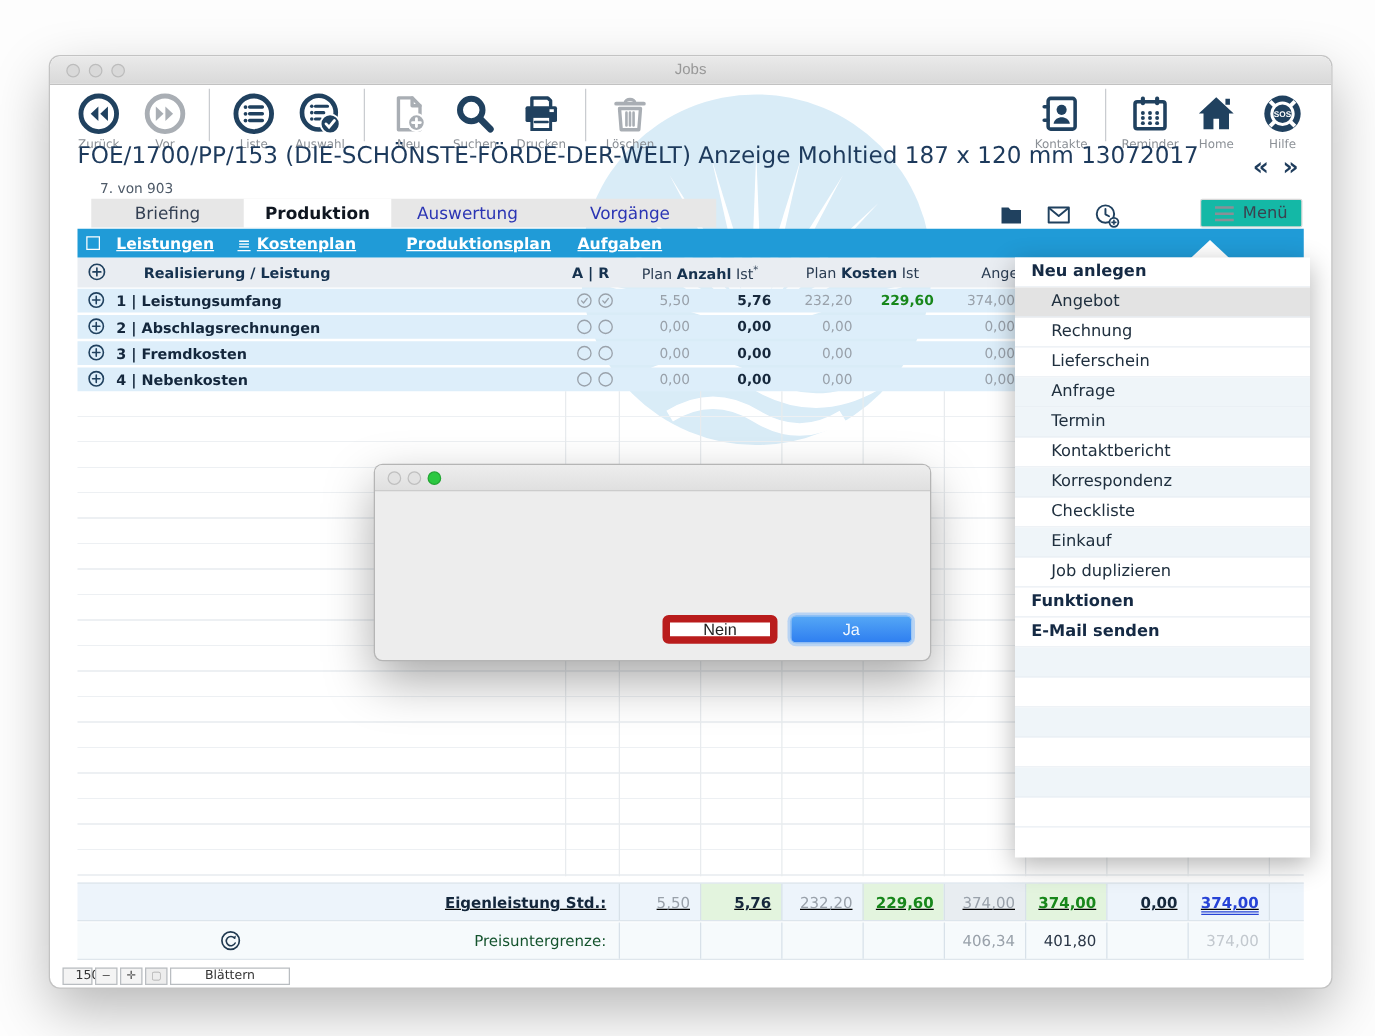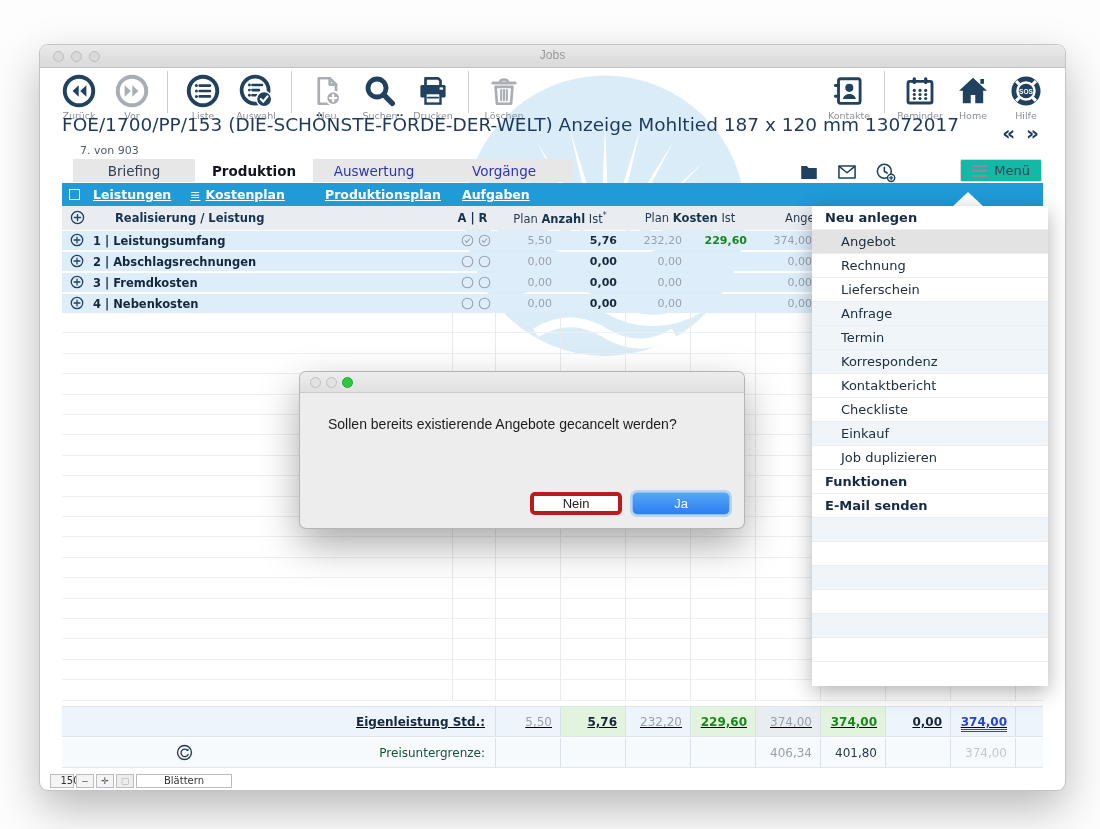--- a/index.html
+++ b/index.html
@@ -109,21 +109,21 @@
   
   .dialog{position:absolute;left:260px;top:327px;width:444px;height:156px;z-index:10;background:#ededed;
           border-radius:6px;box-shadow:0 0 0 1px #b5b5b5,0 16px 40px rgba(0,0,0,.35);overflow:hidden;
           font-family:"Liberation Sans",sans-serif;}
   .dlg-titlebar{position:absolute;left:0;top:0;right:0;height:20px;background:linear-gradient(#ededed,#e0e0e0);border-bottom:1px solid #cccccc;}
   .dlg-tl{position:absolute;top:4.5px;width:11px;height:11px;border-radius:50%;box-sizing:border-box;}
   .dlg-tl.gray{background:#e2e2e2;border:1px solid #bfbfbf;}
   .dlg-tl.green{background:#2bc840;border:1px solid #23a634;}
   .dlg-msg{position:absolute;left:28px;top:44px;right:24px;font-size:14px;color:#1c1c1c;}
   .dlg-btn{position:absolute;top:120px;height:23px;border-radius:5px;font-size:13px;display:flex;align-items:center;justify-content:center;cursor:pointer;box-sizing:border-box;font-family:inherit;}
-  .dlg-btn.secondary{left:230px;width:92px;background:#fff;border:4px solid #b91c1c;color:#222;}
+  .dlg-btn.secondary{left:230px;width:92px;background:#fff;border:6px solid #b91c1c;color:#222;}
   .dlg-btn.primary{left:332px;width:98px;background:linear-gradient(#55a7f6,#2e7ef0);border:1px solid #8fc0f5;color:#f2f8ff;
                    box-shadow:0 0 0 2px rgba(120,180,250,.45);}
 </style>
 </head>
 <body>
 
 <div class="page">
   <div class="window">
 
     <div class="watermark">
@@ -490,40 +490,39 @@
     </div>
 
     <div class="menu-caret"></div>
     <div class="menu-panel" id="menuEl">
         <div class="m-row header">Neu anlegen</div>
         <div class="m-row item sel">Angebot</div>
         <div class="m-row item">Rechnung</div>
         <div class="m-row item">Lieferschein</div>
         <div class="m-row item alt">Anfrage</div>
         <div class="m-row item alt">Termin</div>
+        <div class="m-row item">Kontaktbericht</div>
         <div class="m-row item alt">Korrespondenz</div>
-        <div class="m-row item">Kontaktbericht</div>
         <div class="m-row item">Checkliste</div>
         <div class="m-row item alt">Einkauf</div>
         <div class="m-row item">Job duplizieren</div>
         <div class="m-row header">Funktionen</div>
         <div class="m-row header">E-Mail senden</div>
         <div class="m-row empty alt"></div>
         <div class="m-row empty"></div>
         <div class="m-row empty alt"></div>
         <div class="m-row empty"></div>
         <div class="m-row empty alt"></div>
         <div class="m-row empty"></div>
       </div>
 
     <div class="dialog">
       <div class="dlg-titlebar">
         <div class="dlg-tl gray" style="left:10px"></div>
         <div class="dlg-tl gray" style="left:26px"></div>
         <div class="dlg-tl green" style="left:42px"></div>
       </div>
-      <div class="dlg-msg">Sollen bereits existierende Angebote gecancelt werden?</div>
       <button class="dlg-btn secondary">Nein</button>
       <button class="dlg-btn primary">Ja</button>
     </div>
 
   </div>
 </div>
 
 </body></html>

